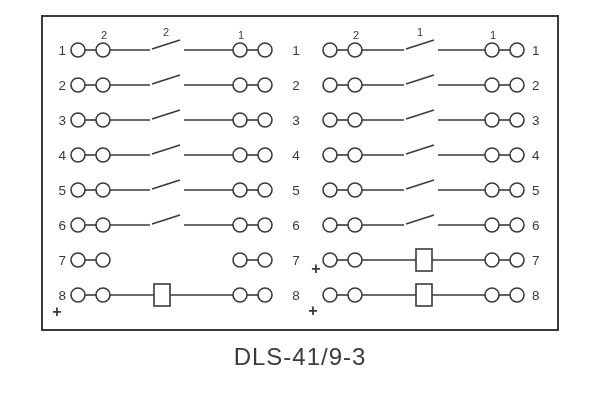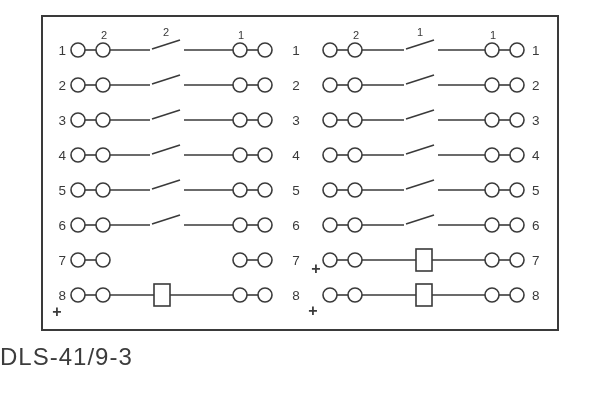--- a/index.html
+++ b/index.html
@@ -7,21 +7,21 @@
     width: 600px; height: 400px;
     background: #ffffff;
     overflow: hidden;
     font-family: "Liberation Sans", sans-serif;
   }
   .stage { position: relative; width: 600px; height: 400px; }
   svg { display: block; }
   .title {
     position: absolute;
     left: 0; top: 343px; width: 600px;
-    text-align: left;
+    text-align: center;
     font-size: 24px;
     letter-spacing: 1px;
     color: #3c3c3c;
   }
 </style>
 </head>
 <body>
 
 <div class="stage">
   <svg id="diagram" width="600" height="338" viewBox="0 0 600 338">

